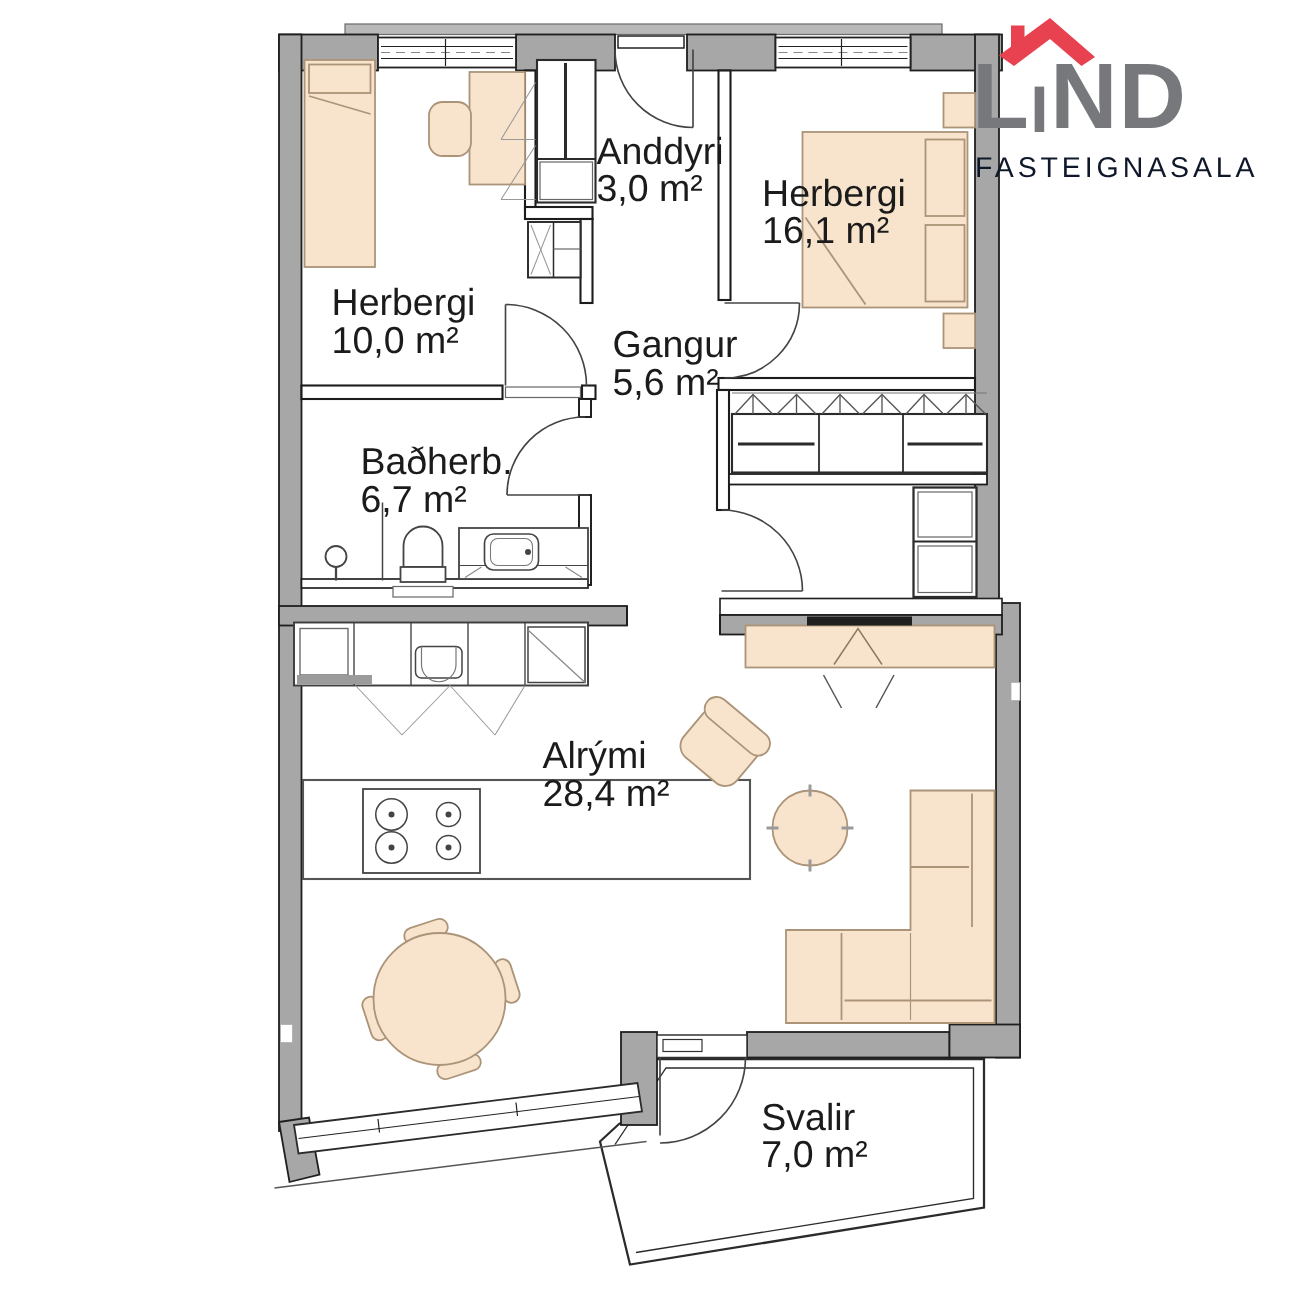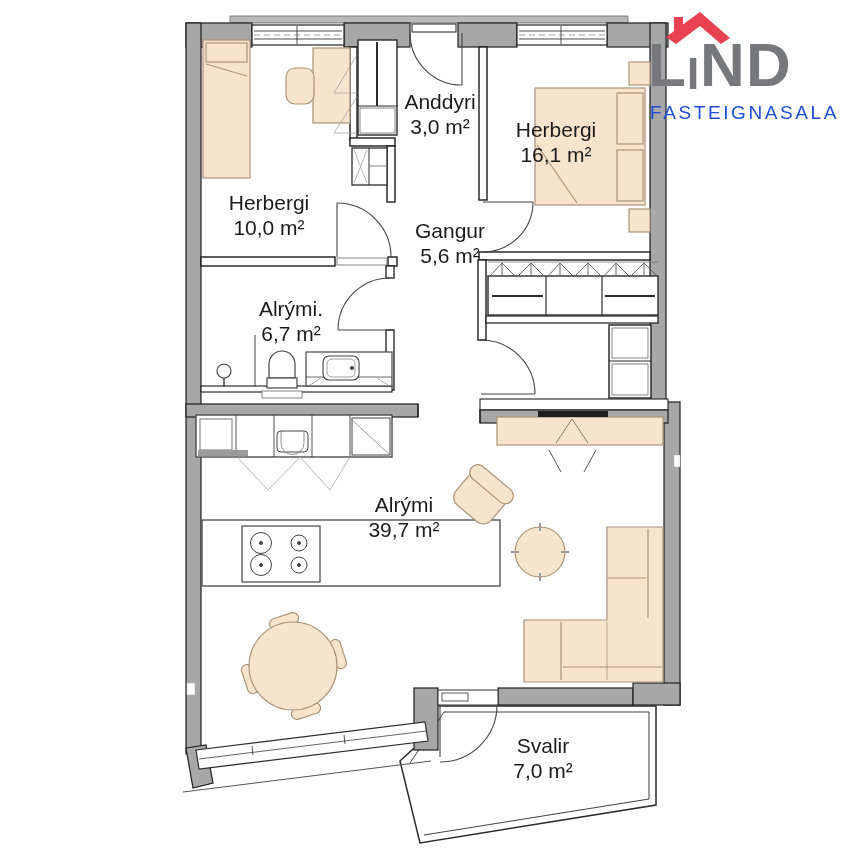--- a/index.html
+++ b/index.html
@@ -1,30 +1,30 @@
 <!DOCTYPE html>
 <html><head>
 <meta charset="utf-8">
 <style>
   html,body{margin:0;padding:0;background:#ffffff;}
   .canvas{position:relative;width:867px;height:867px;background:#ffffff;overflow:hidden;
           font-family:"Liberation Sans", sans-serif;}
   .plan-svg{position:absolute;left:0;top:0;}
-  .room-label{position:absolute;transform:translateX(-50%);text-align:center;white-space:nowrap;
-              font-size:21px;line-height:25px;color:#1b1b1b;}
+  .room-label{position:absolute;transform:translateX(-50%);text-align:left;white-space:nowrap;
+              font-size:25px;line-height:25px;color:#1b1b1b;}
   .room-label .area{display:block;}
   
   .logo{position:absolute;left:640px;top:6px;width:205px;height:118px;z-index:5;}
   .logo-roof{position:absolute;left:0;top:0;}
   .brand{position:absolute;left:8px;top:28px;display:flex;align-items:flex-end;
          color:#77787b;font-weight:700;letter-spacing:1px;line-height:1;}
   .brand .big{font-size:62px;}
   .brand .small-i{font-size:44px;}
   .subtitle{position:absolute;left:10px;top:96px;font-size:19px;letter-spacing:2.6px;
-            color:#1d4ed8;font-weight:400;}
+            color:#0f172a;font-weight:400;}
 </style>
 </head>
 <body>
 
 <div class="canvas">
 
 <svg class="plan-svg" width="867" height="867" viewBox="0 0 867 867">
 
   <g>
     <polygon points="400,761 413,749 437,749 437,706 656,706 656,805 420,843" fill="#ffffff" stroke="#2b2b2b" stroke-width="1.5"></polygon>
@@ -315,26 +315,26 @@
 </div>
 <div class="room-label" style="left:269px;top:190px">
   <span>Herbergi</span>
   <span class="area">10,0 m²</span>
 </div>
 <div class="room-label" style="left:450px;top:218px">
   <span>Gangur</span>
   <span class="area">5,6 m²</span>
 </div>
 <div class="room-label" style="left:291px;top:296px">
-  <span>Alrými.</span>
+  <span>Baðherb.</span>
   <span class="area">6,7 m²</span>
 </div>
 <div class="room-label" style="left:404px;top:492px">
   <span>Alrými</span>
-  <span class="area">39,7 m²</span>
+  <span class="area">28,4 m²</span>
 </div>
 <div class="room-label" style="left:543px;top:733px">
   <span>Svalir</span>
   <span class="area">7,0 m²</span>
 </div>
 
 <div class="logo">
   <svg class="logo-roof" width="205" height="50" viewBox="640 6 205 50">
     <rect x="674" y="17" width="9" height="16" fill="#e8414f"></rect>
     <polygon points="666,37 700,12 730,38 721,44 700,26 676,44" fill="#e8414f"></polygon>

